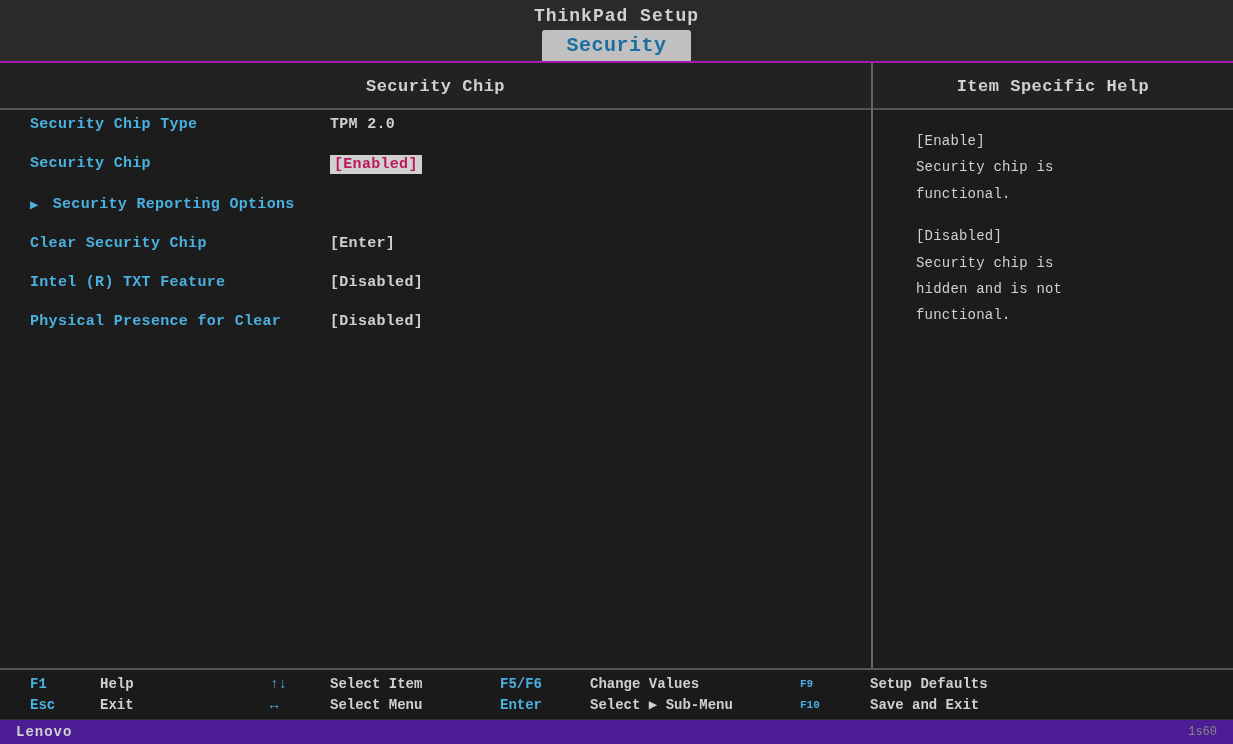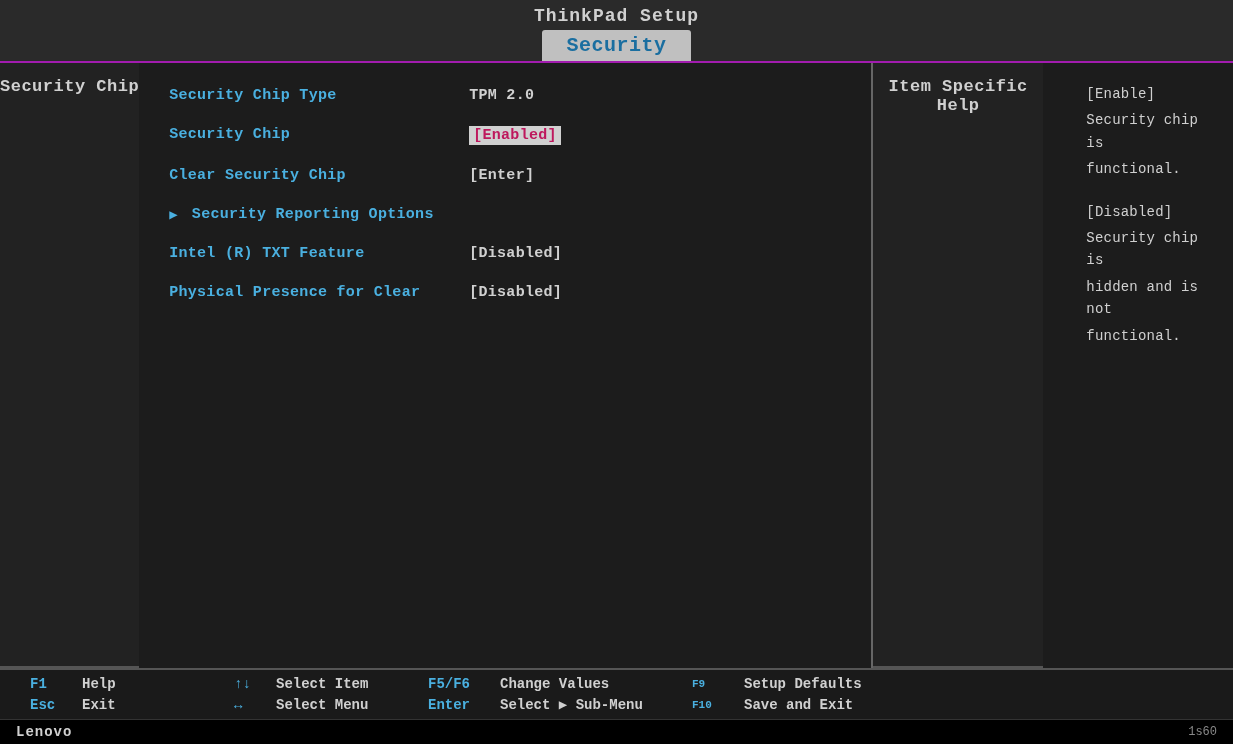--- a/index.html
+++ b/index.html
@@ -54,36 +54,36 @@
       background: #1c1c1c;
       padding: 0;
     }
 
     
     .left-panel {
       flex: 1;
       border-right: 2px solid #666;
       padding: 0;
       display: flex;
-      flex-direction: row;
+      flex-direction: column;
     }
 
     .panel-header {
       text-align: center;
       padding: 14px 0 12px 0;
       color: #d0d0d0;
       font-size: 17px;
       font-weight: bold;
       letter-spacing: 0.5px;
       border-bottom: 2px solid #555;
       background: #222;
     }
 
     .panel-body {
-      padding: 24px 30px;
+      padding: 6px 30px;
       flex: 1;
     }
 
     .menu-item {
       display: flex;
       align-items: flex-start;
       margin-bottom: 22px;
     }
 
     .menu-label {
@@ -113,20 +113,21 @@
       background: #d0d0d0;
       color: #be185d;
       padding: 1px 4px;
     }
 
     
     .right-panel {
       width: 360px;
       padding: 0;
       display: flex;
+      flex-direction: column;
     }
 
     .right-panel-header {
       text-align: center;
       padding: 14px 0 12px 0;
       color: #d0d0d0;
       font-size: 17px;
       font-weight: bold;
       letter-spacing: 0.5px;
       border-bottom: 2px solid #555;
@@ -155,21 +156,21 @@
       background: #1a1a1a;
       border-top: 2px solid #555;
       padding: 6px 30px;
       display: flex;
       flex-direction: column;
       gap: 4px;
     }
 
     .status-row {
       display: flex;
-      gap: 12px;
+      gap: 30px;
       align-items: center;
     }
 
     .status-key {
       color: #4ab0e0;
       font-size: 14px;
       font-weight: bold;
       min-width: 40px;
     }
 
@@ -202,21 +203,21 @@
     }
 
     .status-desc3 {
       color: #d0d0d0;
       font-size: 14px;
       font-weight: bold;
     }
 
     
     .lenovo-bar {
-      background: #000000;
+      background: #4c1d95;
       border-top: 1px solid #333;
       padding: 4px 16px;
       display: flex;
       justify-content: space-between;
       align-items: center;
     }
 
     .lenovo-brand {
       color: #d0d0d0;
       font-size: 14px;
@@ -258,32 +259,32 @@
         <span class="menu-value">TPM 2.0</span>
       </div>
 
       <div class="menu-item">
         <span class="menu-label">
           <span>Security Chip</span>
         </span>
         <span class="menu-value highlighted">[Enabled]</span>
       </div>
 
-      <div class="menu-item">
-        <span class="menu-label">
-          <span>Clear Security Chip</span>
-        </span>
-        <span class="menu-value">[Enter]</span>
-      </div>
-
       <div class="menu-item" style="margin-bottom: 22px;">
         <span class="menu-label">
           <span class="menu-arrow tri-right"></span>
           <span>Security Reporting Options</span>
         </span>
+      </div>
+
+      <div class="menu-item">
+        <span class="menu-label">
+          <span>Clear Security Chip</span>
+        </span>
+        <span class="menu-value">[Enter]</span>
       </div>
 
       <div class="menu-item">
         <span class="menu-label">
           <span>Intel (R) TXT Feature</span>
         </span>
         <span class="menu-value">[Disabled]</span>
       </div>
 
       <div class="menu-item">

